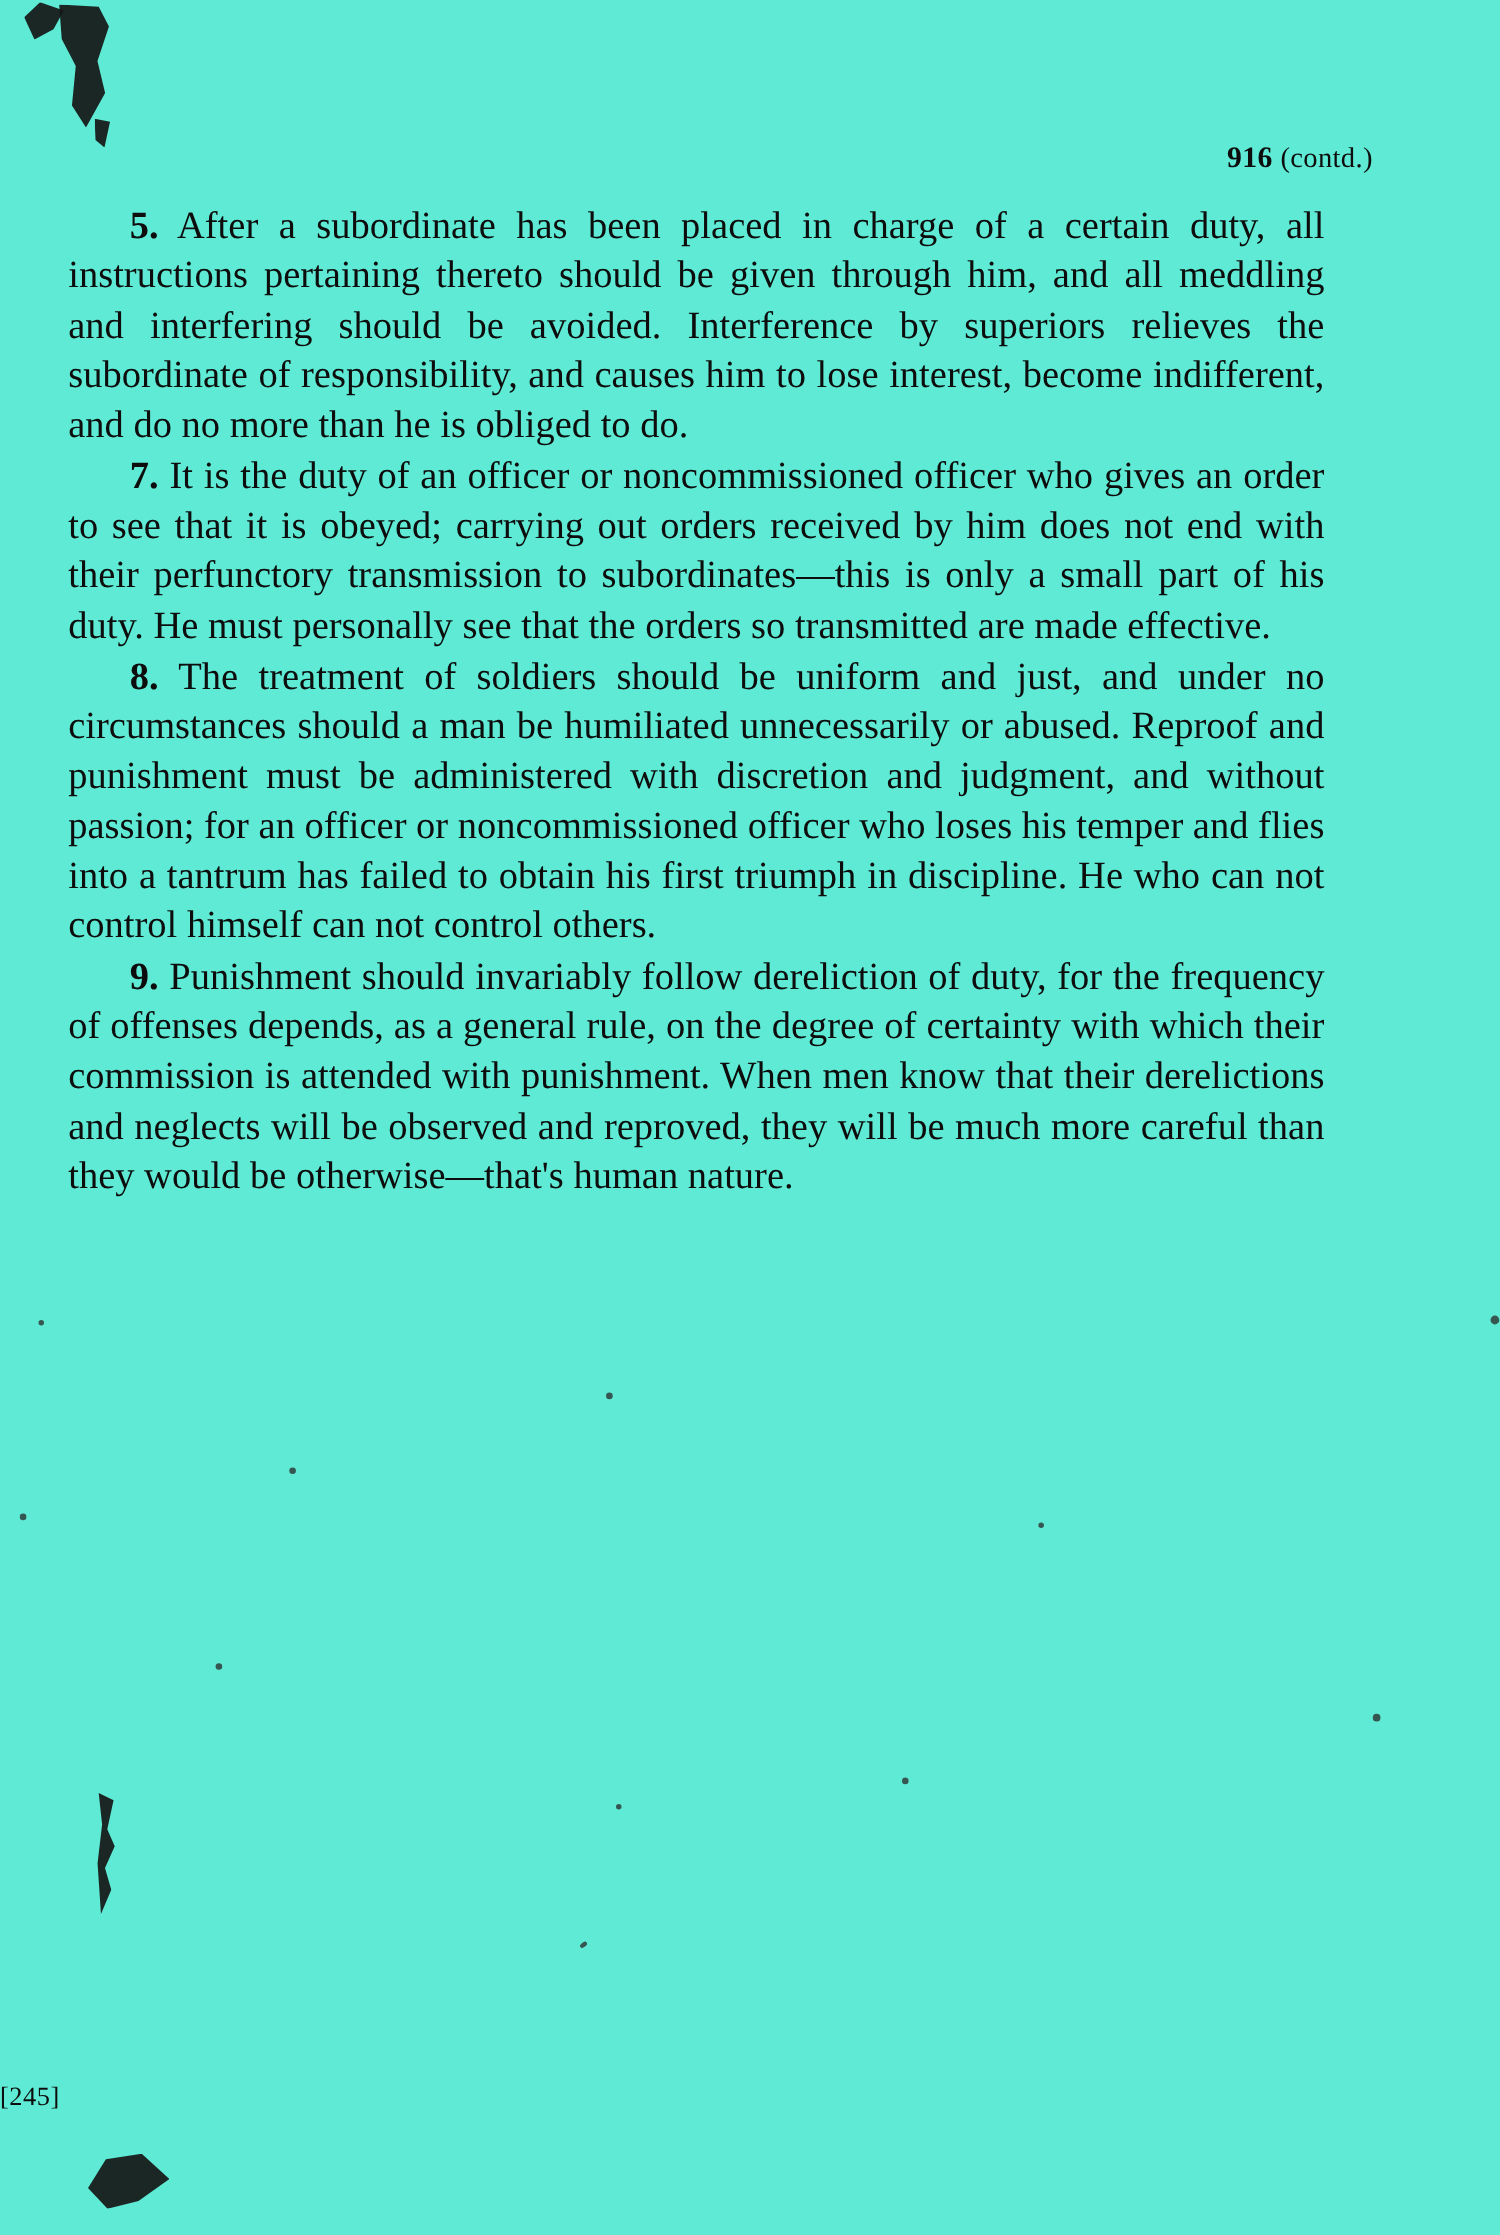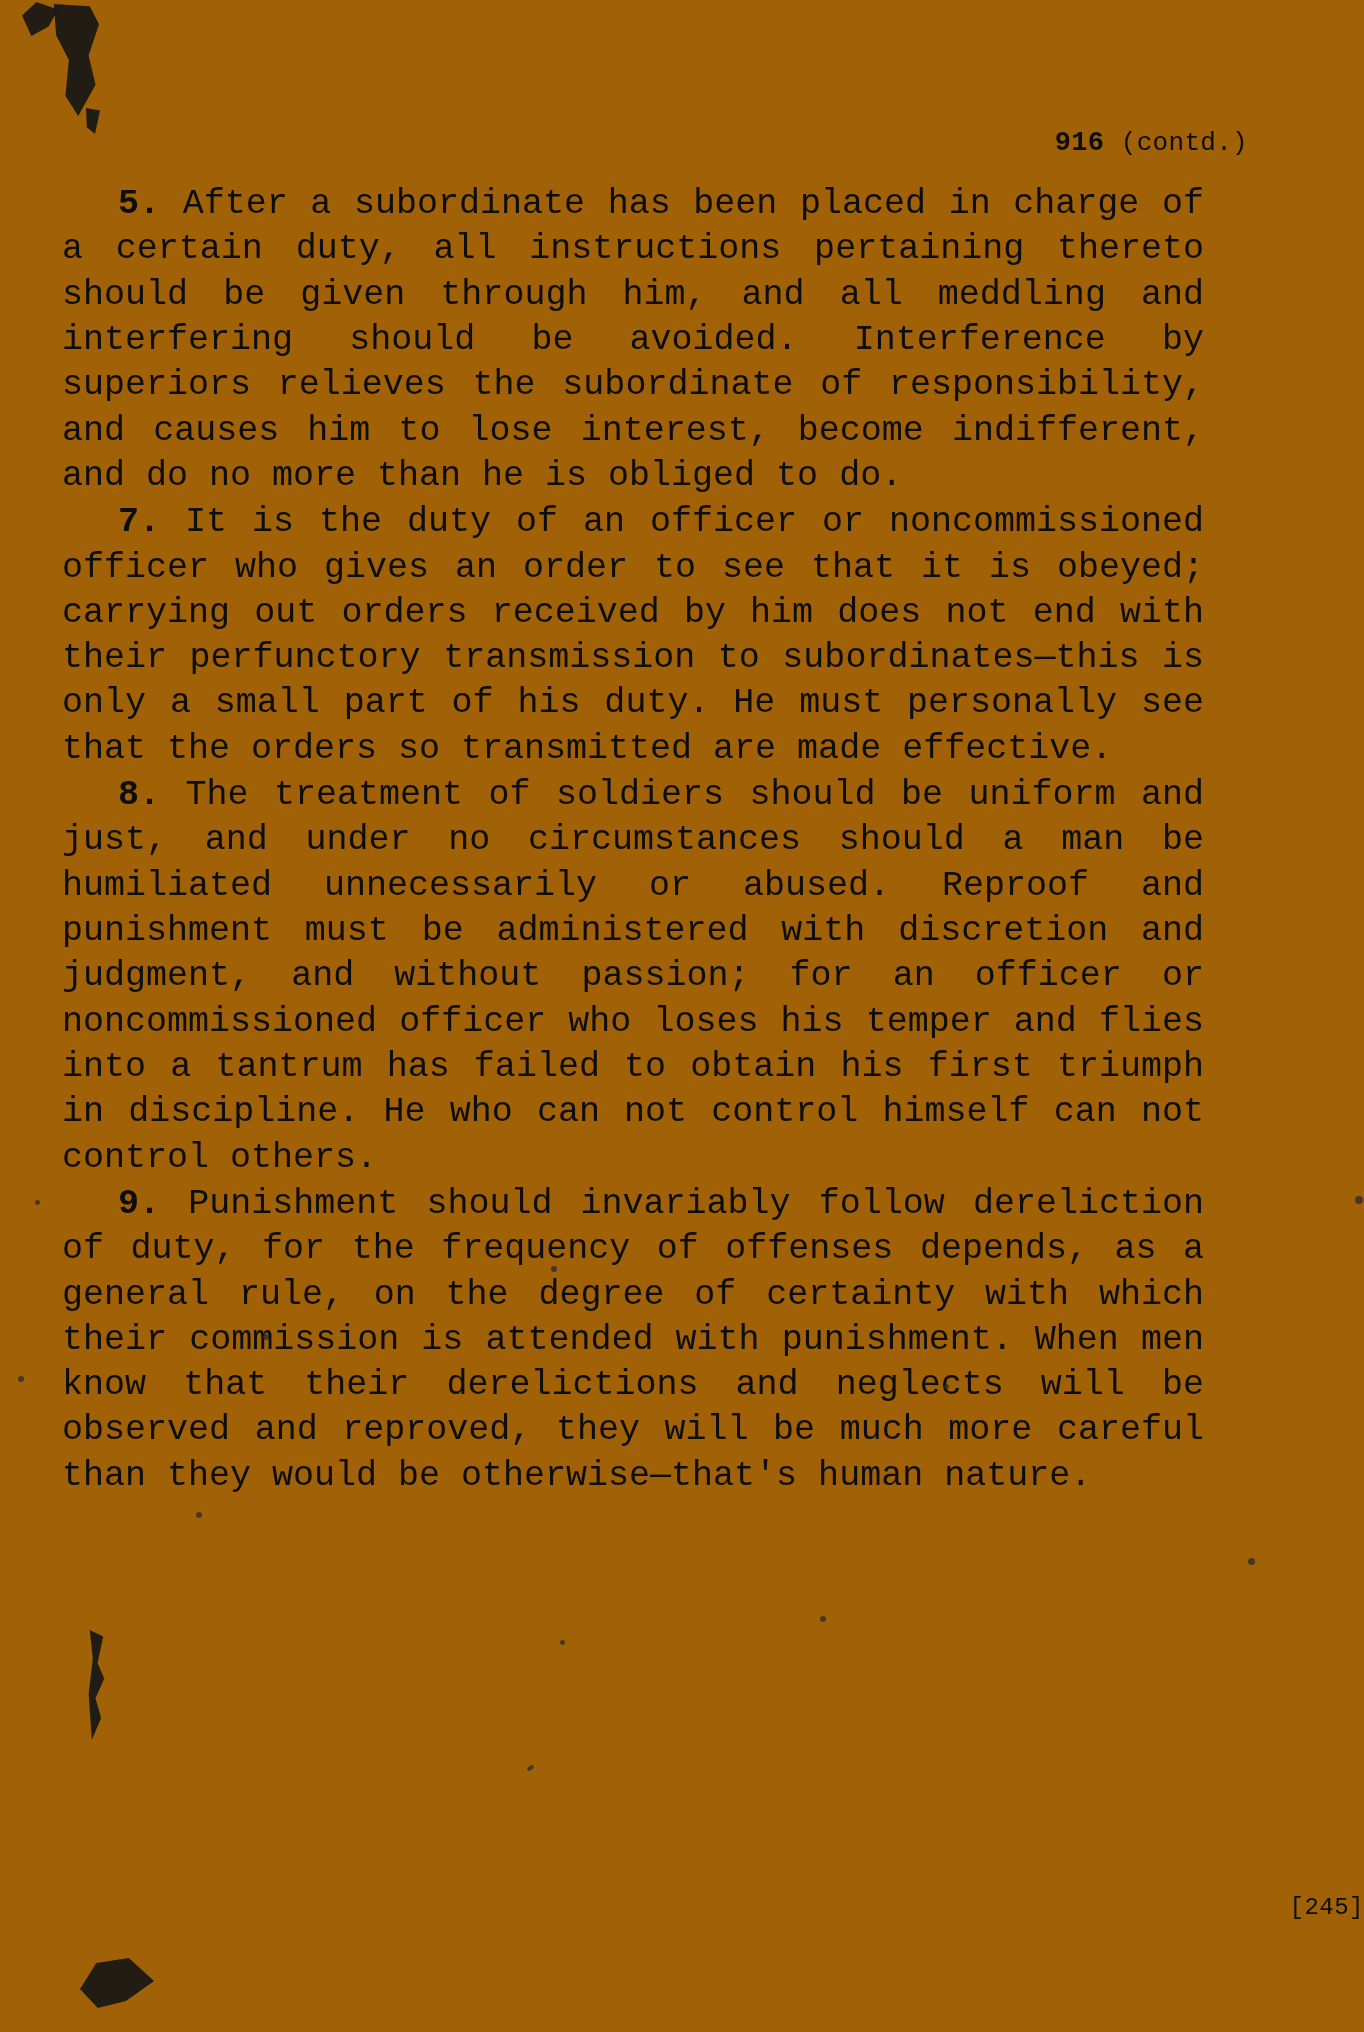--- a/index.html
+++ b/index.html
@@ -13,22 +13,21 @@
     position: relative;
     overflow: hidden;
     font-family: "Liberation Serif", serif;
     color: #0d0d0d;
   }
 
   
   .page {
     position: absolute;
     inset: 0;
-    background: #a16207;
-    font-family: Liberation Mono, monospace;
+    background: #5eead4;
   }
 
   
   .gutter-smudge {
     position: absolute;
     background: #161616;
     opacity: 0.92;
   }
   .smudge-a {
     left: 48px; top: 4px; width: 58px; height: 112px;
@@ -91,21 +90,21 @@
     background: #2b2b2b;
     border-radius: 50%;
     opacity: 0.78;
   }
 
   .folio {
     position: absolute;
     left: 0;
     right: 0;
     top: 1894px;
-    text-align: right;
+    text-align: left;
     font-size: 24px;
     letter-spacing: 0.5px;
   }
 </style>
 </head>
 <body>
 
 <div class="page">
 
   <div class="gutter-smudge smudge-a"></div>

